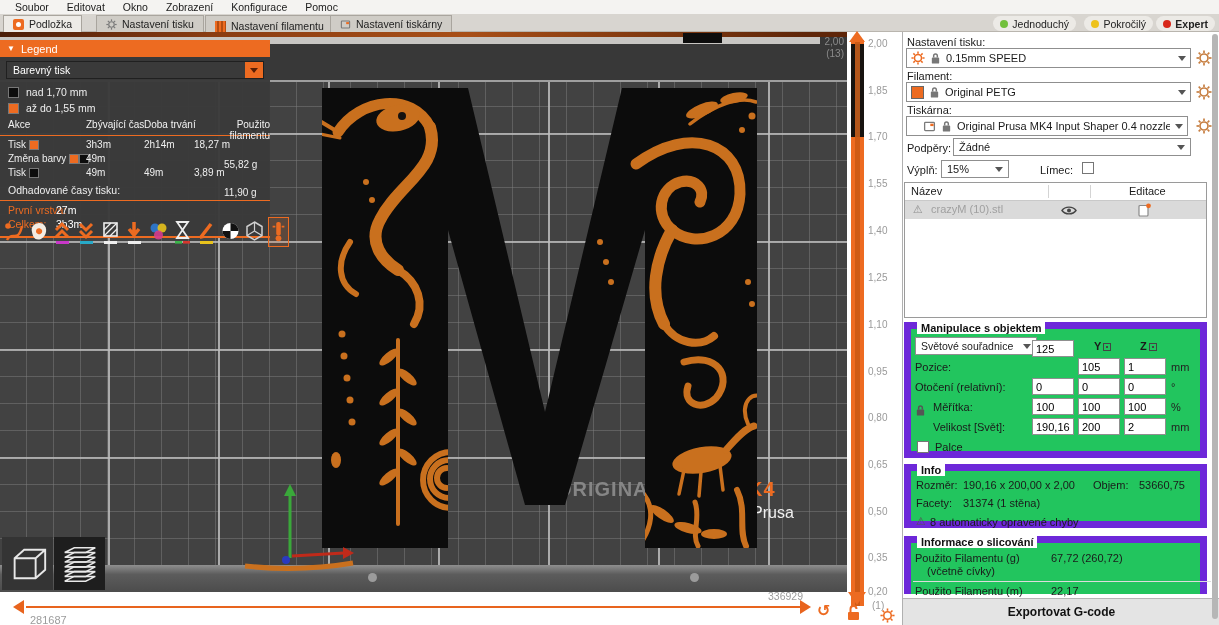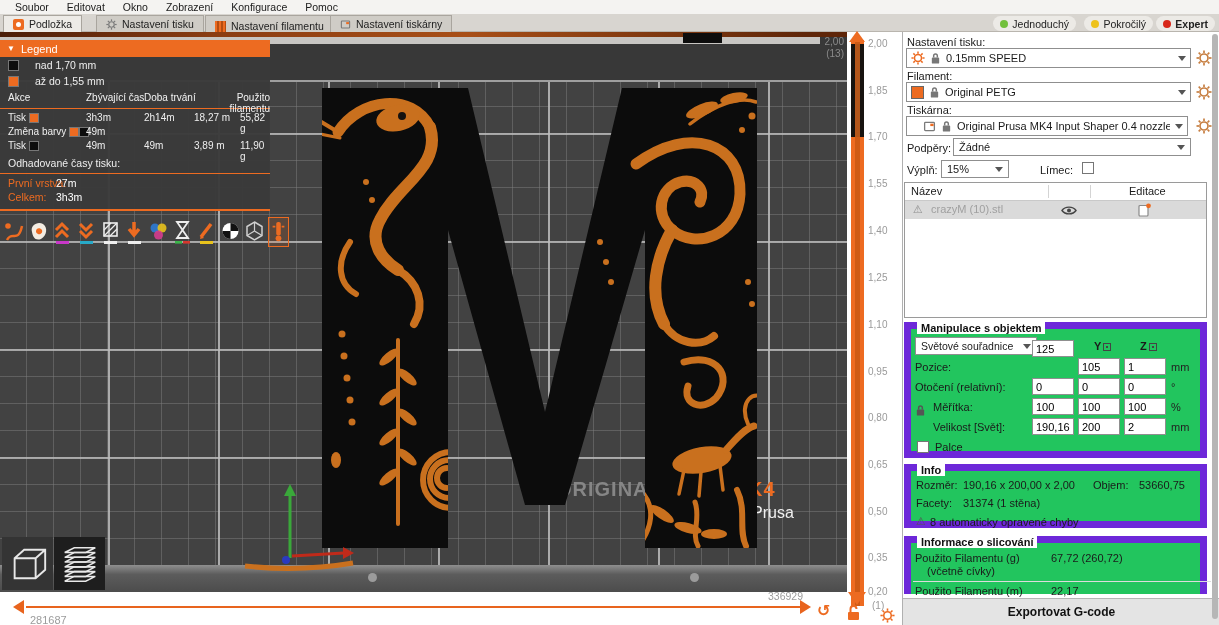--- a/index.html
+++ b/index.html
@@ -37,24 +37,24 @@
   .bed-sign { position:absolute; left:752px; top:472px; font-size:16px; color:#f0f0f0; }
 
   
   .legend-panel { position:absolute; left:0; top:8px; width:270px; }
   .legend-head { height:17px; background:#ED6B21; color:#fff; font-size:11px; display:flex; align-items:center; gap:6px; padding-left:7px; }
   .legend-body { background:rgba(58,58,58,.97); border-bottom:2px solid #ED6B21; padding-bottom:4px; color:#eee; position:relative; }
   .legend-combo { margin:4px 6px 5px 6px; height:18px; background:#3a3a3a; border:1px solid #202020; color:#fff; font-size:10.5px; display:flex; align-items:center; padding-left:6px; position:relative; }
   .legend-combo .dd { position:absolute; right:0; top:0; width:18px; height:16px; background:#ED6B21; display:flex; align-items:center; justify-content:center; }
   .legend-combo .dd:after { content:""; border-left:4px solid transparent; border-right:4px solid transparent; border-top:5px solid #5a1f05; }
   .sw { display:inline-block; width:11px; height:11px; border:1px solid #777; vertical-align:-2px; }
-  .legend-range { font-size:10.5px; padding:2px 0 2px 8px; display:flex; align-items:center; gap:16px; }
+  .legend-range { font-size:10.5px; padding:2px 0 2px 8px; display:flex; align-items:center; gap:7px; }
   .ltable { position:relative; font-size:10px; margin-top:3px; }
   .lrow { position:relative; height:14px; }
-  .lc0 { position:absolute; left:8px; } .lc1 { position:absolute; left:86px; } .lc2 { position:absolute; left:144px; } .lc3 { position:absolute; left:194px;text-align:right; } .lc4 { position:absolute; left:240px; }
+  .lc0 { position:absolute; left:8px; } .lc1 { position:absolute; left:86px; } .lc2 { position:absolute; left:144px; } .lc3 { position:absolute; left:194px;text-align:right; } .lc4 { position:absolute; left:224px;margin-top:20px; }
   .lhead { color:#f2f2f2; }
   .orange-rule { border:none; border-top:1px solid #ED6B21; margin:2px 0 3px 0; }
   .est-title { font-size:10.5px; padding:3px 0 2px 8px; }
   .est-row { position:relative; height:14px; font-size:10.5px; }
   .est-label { position:absolute; left:8px; color:#ED6B21; }
   .est-val { position:absolute; left:56px; color:#fff; }
 
   
   .feat-row { position:absolute; left:4px; top:184px; height:32px; display:flex; align-items:center; gap:3px; }
   .feat { width:21px; height:30px; display:flex; align-items:center; justify-content:center; }
@@ -262,20 +262,24 @@
         <circle cx="286" cy="528" r="4" fill="#2a3ac0"></circle>
       </g>
     </svg>
 
     <div class="legend-panel">
       <div class="legend-head">
         <span style="font-size:8px;">▼</span>
         <span>Legend</span>
       </div>
       <div class="legend-body">
+        <div class="legend-combo">
+          <span>Barevný tisk</span>
+          <span class="dd"></span>
+        </div>
         <div class="legend-range">
           <span class="sw" style="background-color: rgb(13, 13, 13);"></span>
           <span>nad 1,70 mm</span>
         </div>
         <div class="legend-range">
           <span class="sw" style="background-color: rgb(237, 107, 33);"></span>
           <span>až do 1,55 mm</span>
         </div>
         <div class="ltable">
           <div class="lrow lhead">

